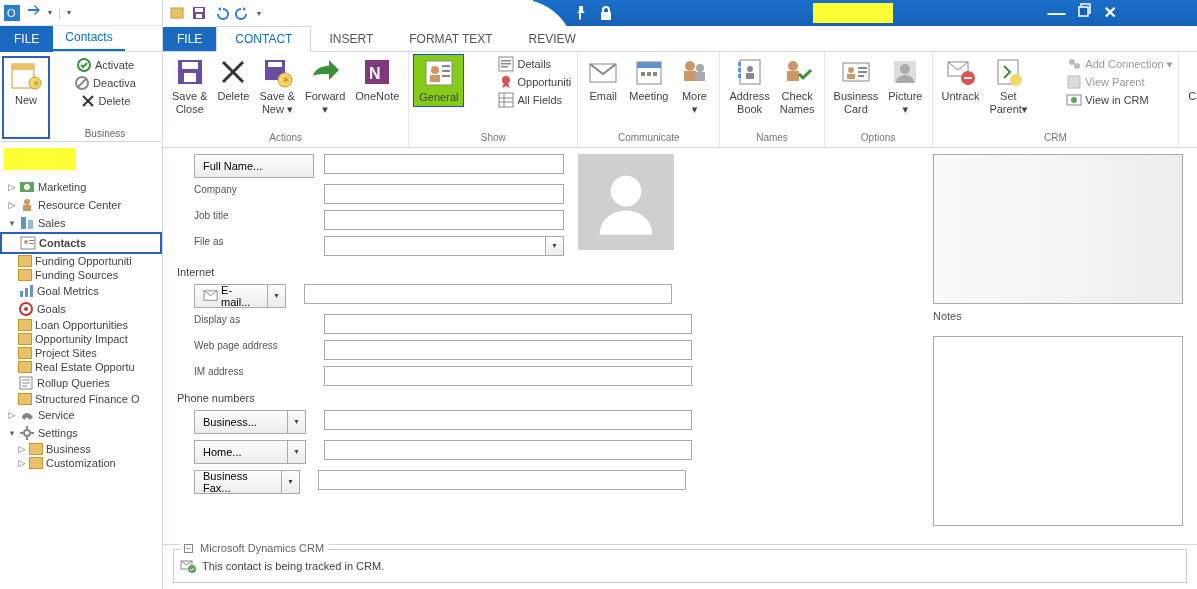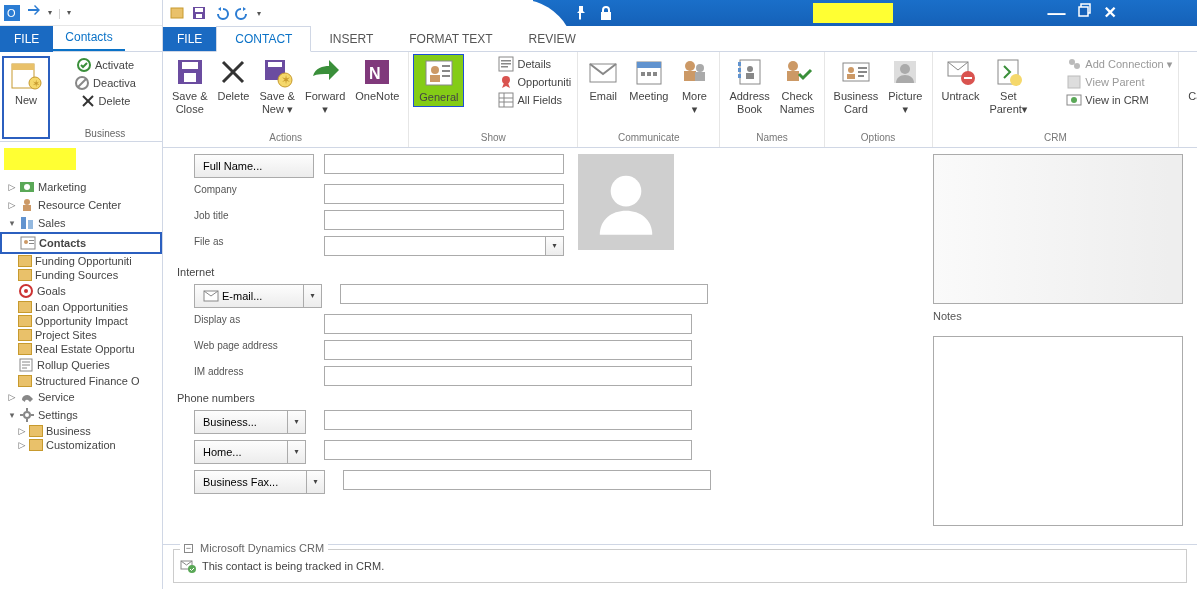--- a/index.html
+++ b/index.html
@@ -191,20 +191,30 @@
           <span class="folder"></span>
           <span>Funding Opportuniti</span>
         </div>
       <div class="tree-row indent1">
           <span class="folder"></span>
           <span>Funding Sources</span>
         </div>
       <div class="tree-row indent1">
           <span class="icon16">
             <svg viewBox="0 0 16 16">
+              <rect x="2" y="8" width="3" height="6" fill="#6193cf"></rect>
+              <rect x="7" y="5" width="3" height="9" fill="#6193cf"></rect>
+              <rect x="12" y="2" width="3" height="12" fill="#6193cf"></rect>
+            </svg>
+          </span>
+          <span>Goal Metrics</span>
+        </div>
+      <div class="tree-row indent1">
+          <span class="icon16">
+            <svg viewBox="0 0 16 16">
               <circle cx="8" cy="8" r="6" fill="none" stroke="#c33" stroke-width="2"></circle>
               <circle cx="8" cy="8" r="2" fill="#c33"></circle>
             </svg>
           </span>
           <span>Goals</span>
         </div>
       <div class="tree-row indent1">
           <span class="folder"></span>
           <span>Loan Opportunities</span>
         </div>
@@ -659,21 +669,21 @@
             <svg viewBox="0 0 64 64">
                 <circle cx="32" cy="22" r="14"></circle>
                 <path d="M8 62c0-14 11-22 24-22s24 8 24 22"></path>
               </svg>
           </div>
         </div>
 
         <div class="sec-head">Internet</div>
         <div class="form-row">
           <div class="combo">
-              <button class="btn-label" style="width:110px;">
+              <button class="btn-label" style="width:74px;">
                 <span class="icon16" style="margin-right:3px;">
                   <svg viewBox="0 0 16 16">
                     <rect x="1" y="3" width="14" height="10" fill="#fff" stroke="#888"></rect>
                     <path d="M1 3l7 5 7-5" stroke="#888" fill="none"></path>
                   </svg>
                 </span>
                 <span>E-mail...</span>
               </button>
               <div class="combo-btn" style="height:24px;line-height:22px;">▾</div>
             </div>
@@ -708,21 +718,21 @@
         <div class="form-row">
             <div class="combo">
               <button class="btn-label" style="width:94px;">Home...</button>
               <div class="combo-btn" style="height:24px;line-height:22px;">▾</div>
             </div>
             <span style="width:18px;"></span>
             <input class="txt" style="width: 368px;">
           </div>
         <div class="form-row">
             <div class="combo">
-              <button class="btn-label" style="width:113px;">Business Fax...</button>
+              <button class="btn-label" style="width:88px;">Business Fax...</button>
               <div class="combo-btn" style="height:24px;line-height:22px;">▾</div>
             </div>
             <span style="width:18px;"></span>
             <input class="txt" style="width: 368px;">
           </div>
       </div>
       <div class="form-right">
         <div class="card-prev"></div>
         <div class="notes-label">Notes</div>
         <div class="notes-box"></div>

